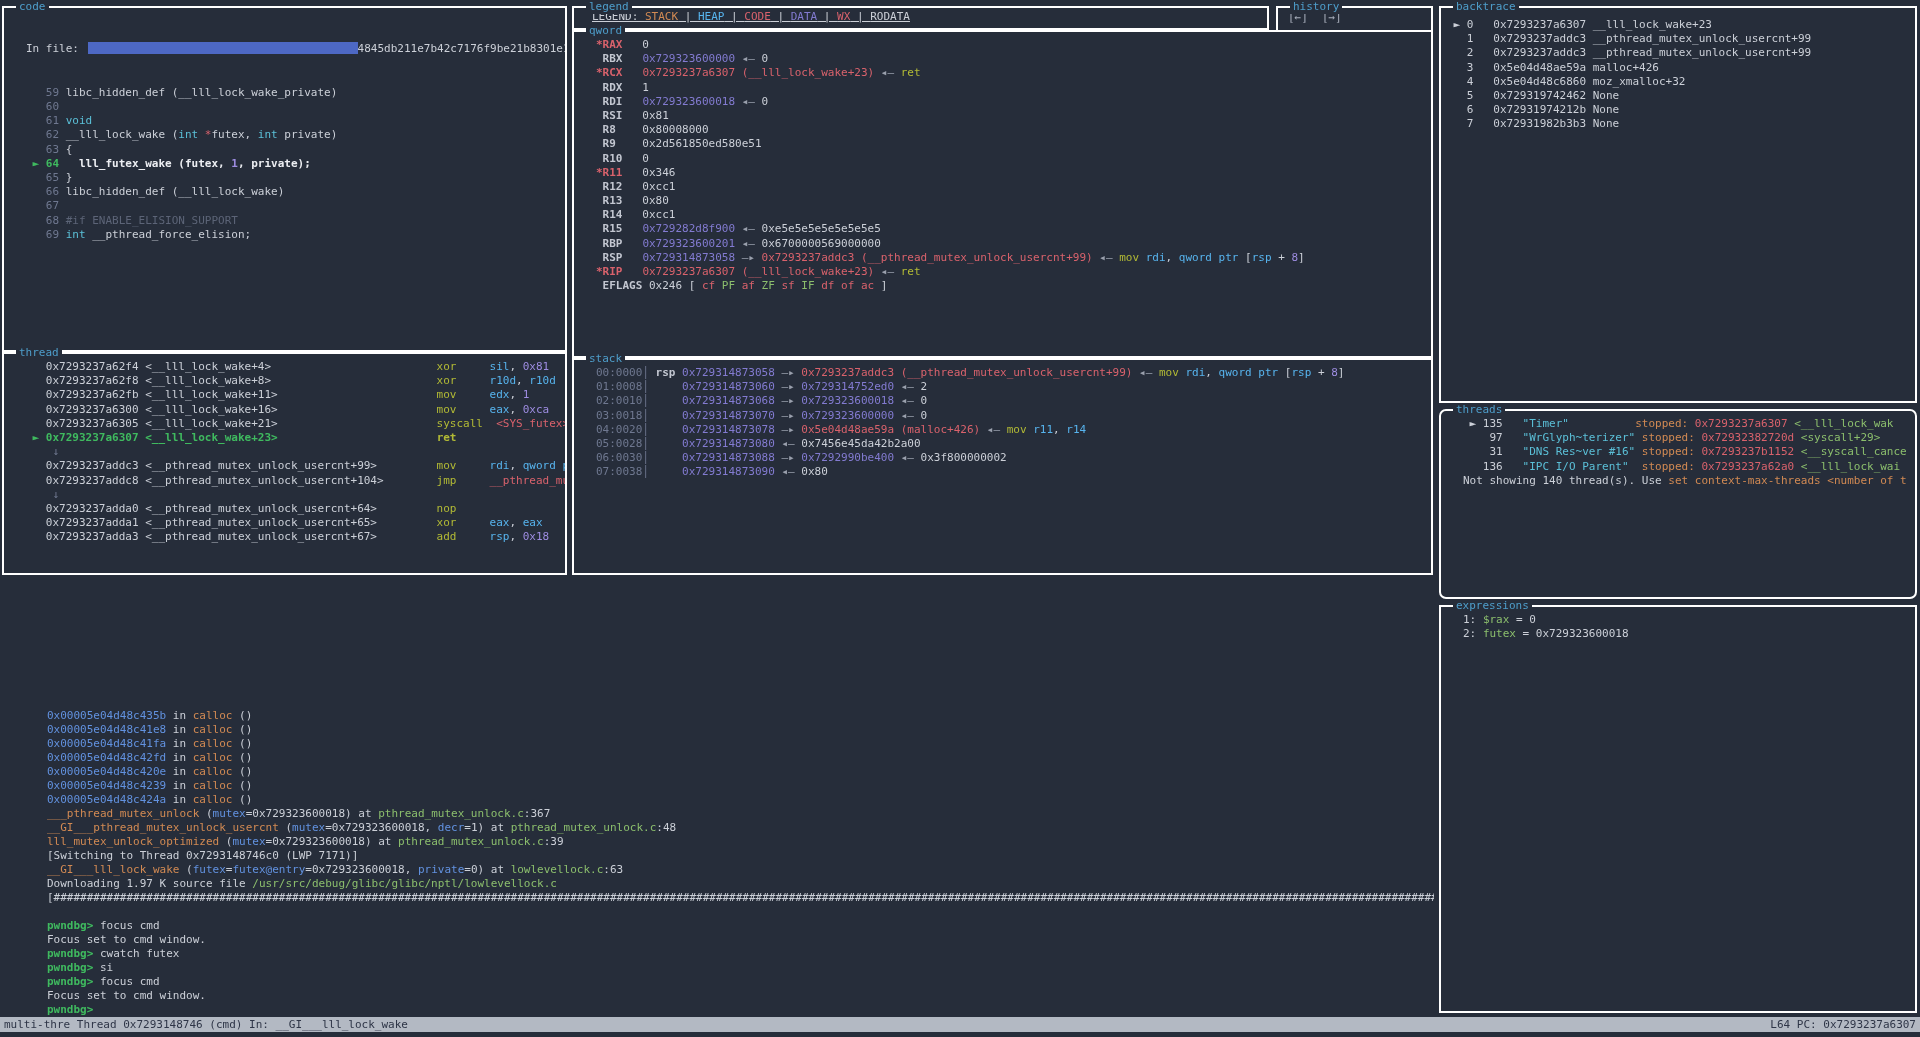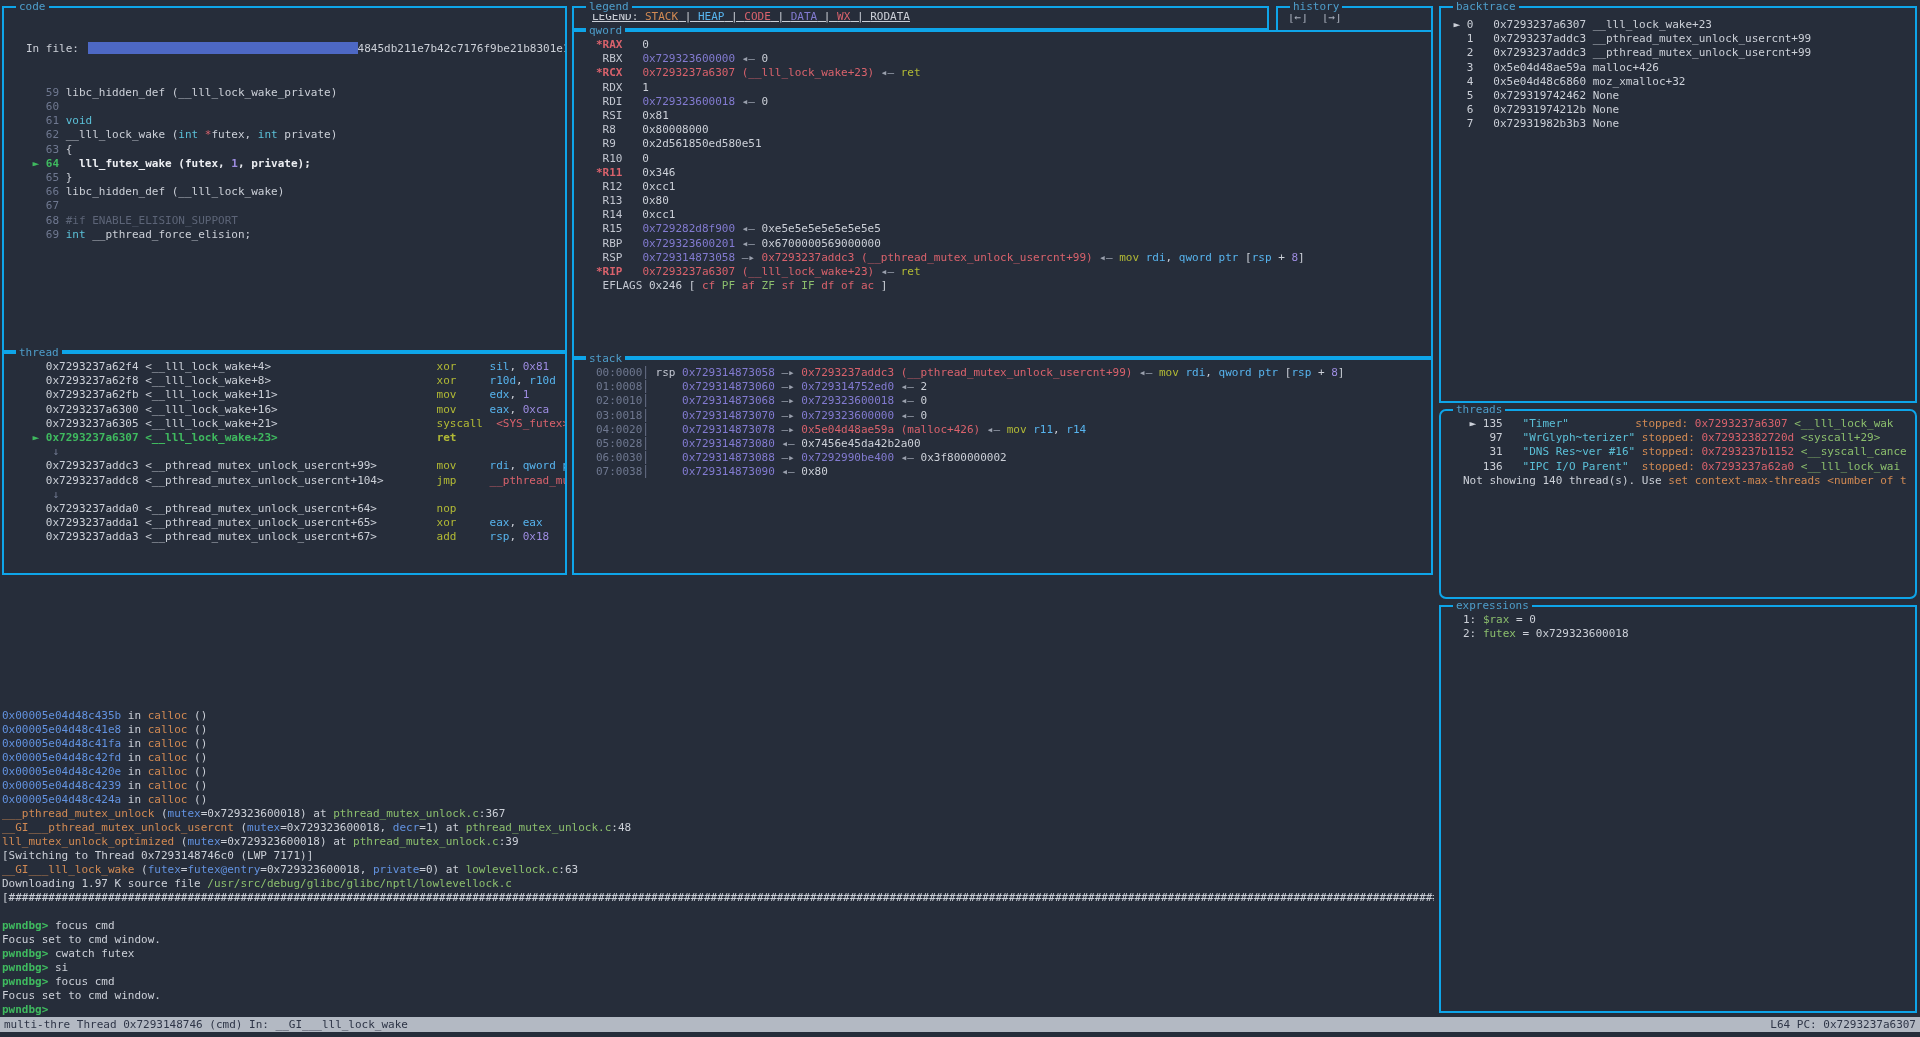--- a/index.html
+++ b/index.html
@@ -1,19 +1,19 @@
 <!DOCTYPE html>
 <html><head>
 <meta charset="utf-8">
 <style>
   html,body{margin:0;padding:0;background:#1d232e;}
   body{width:1920px;height:1037px;position:relative;overflow:hidden;
        font-family:"DejaVu Sans Mono",monospace;font-size:11px;color:#ccd0d8;
        background:#262d3a;}
-  .panel{position:absolute;border:2px solid #0ea5e9;box-sizing:border-box;background:#262d3a;}
+  .panel{position:absolute;border:2px solid #ffffff;box-sizing:border-box;background:#262d3a;}
   .ptitle{position:absolute;top:-8px;left:12px;background:#262d3a;color:#4e9ecb;padding:0 3px;line-height:14px;}
   .content{white-space:pre;overflow:hidden;line-height:14.2px;padding:6px 22px;height:100%;box-sizing:border-box;}
   .row{height:14.2px;white-space:pre;}
   .t-w{color:#ccd0d8}
   .t-wb{color:#eceef2;font-weight:bold}
   .t-dim{color:#6f7890}
   .t-gray{color:#5c6477}
   .t-red{color:#d9626c}
   .t-redb{color:#d9626c;font-weight:bold}
   .t-purple{color:#837bd1}
@@ -21,36 +21,36 @@
   .t-purpleb{color:#9e8de2;font-weight:bold}
   .t-blue{color:#6292e0}
   .t-blue2{color:#57b4ee}
   .t-cyan{color:#5bc0d8}
   .t-green{color:#8cbf6d}
   .t-greenb{color:#3fba5f;font-weight:bold}
   .t-yellow{color:#b2ba35}
   .t-yellowb{color:#b2ba35;font-weight:bold}
   .t-orange{color:#d28a53}
   .t-arw{color:#9aa0ad}
-  .t-nameb{color:#c3c7d1;font-weight:normal}
+  .t-nameb{color:#c3c7d1;font-weight:bold}
   #code-panel{left:2px;top:6px;width:565px;height:346px;}
   #legend-panel{left:572px;top:6px;width:697px;height:24px;}
   #legend-panel .content{padding:2px 18px;text-decoration:underline;}
   #history-panel{left:1276px;top:6px;width:157px;height:30px;}
   #history-panel .content{padding:3px 10px;}
   #regs-panel{left:572px;top:30px;width:861px;height:328px;}
   #disasm-panel{left:2px;top:352px;width:565px;height:223px;}
   #stack-panel{left:572px;top:358px;width:861px;height:217px;}
   #backtrace-panel{left:1439px;top:6px;width:478px;height:397px;}
   #backtrace-panel .content{padding:10px 6px;}
   #threads-panel{left:1439px;top:409px;width:478px;height:190px;border-radius:7px;}
   #expressions-panel{left:1439px;top:605px;width:478px;height:408px;}
   #cmd-area{position:absolute;left:0;top:575px;width:1434px;height:442px;
             white-space:pre;overflow:hidden;line-height:14px;padding:134px 0 0 2px;box-sizing:border-box;}
-  #cmd-area .row{height:14px;}
+  #cmd-area .row{height:14px;margin-left:45px;}
   .code-header{height:15px;white-space:pre;}
   .redacted-box{display:inline-block;width:270px;height:12px;background:#4d68c4;vertical-align:middle;margin:0 0 2px 2px;}
   #statusbar{position:absolute;left:0;top:1017px;width:1920px;height:15px;background:#b3b9c3;
              color:#2e3547;display:flex;justify-content:space-between;align-items:flex-end;
              padding:0 4px;box-sizing:border-box;line-height:15px;}
   .hist-btn{color:#a7adba;margin-right:14px;cursor:pointer;}
 </style>
 </head>
 <body>
 

